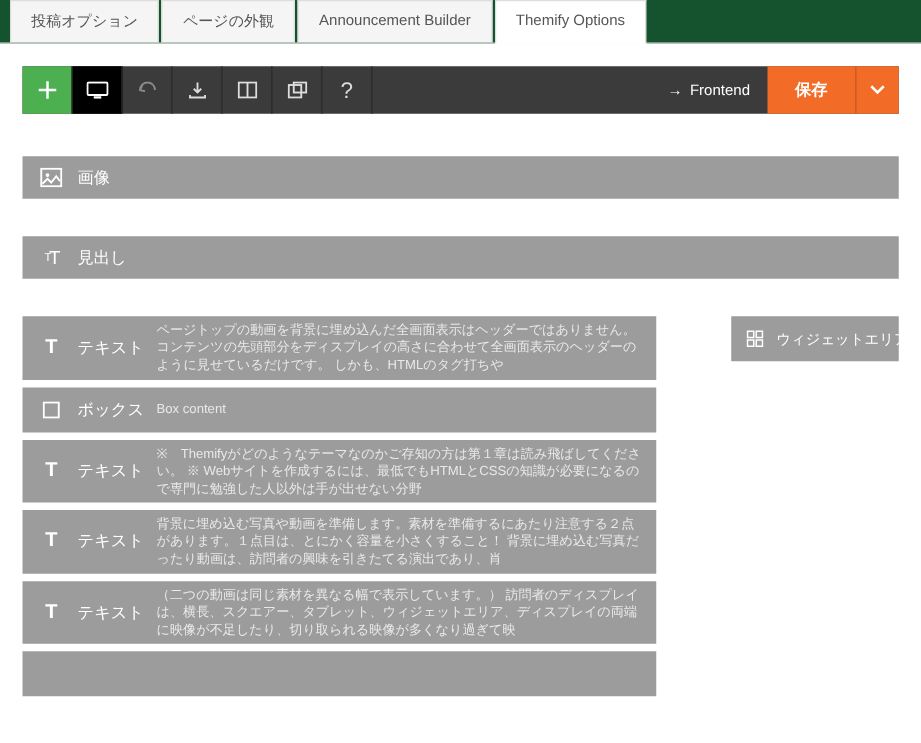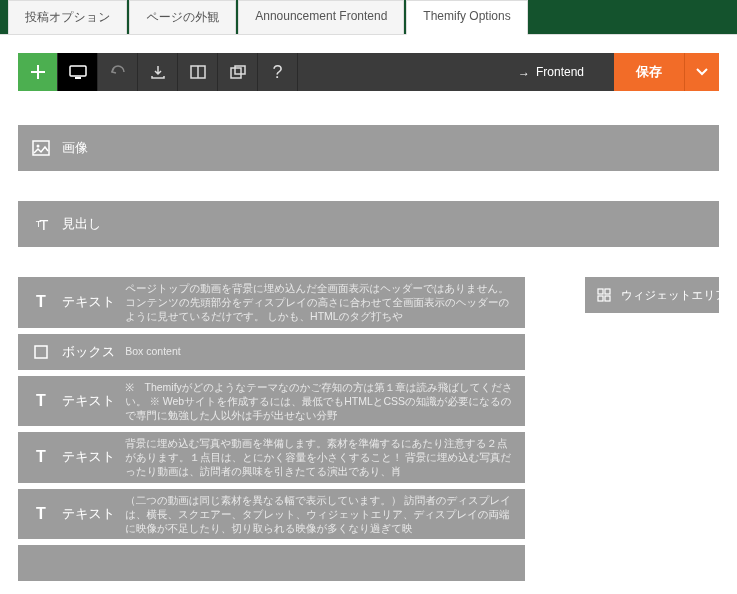--- a/index.html
+++ b/index.html
@@ -9,45 +9,45 @@
   .tab { padding: 8px 16px; border: 1px solid #ddd; border-bottom: none; background: #f5f5f5; margin-right: 2px; cursor: pointer; color: #555; font-size: 12px; }
   .tab.active { background: #fff; border-bottom: 1px solid #fff; margin-bottom: -1px; }
   
   .builder-wrap { padding: 18px; }
   .toolbar { display: flex; align-items: center; background: #3b3b3b; height: 38px; }
   .tb-btn { width: 40px; height: 38px; display: flex; align-items: center; justify-content: center; cursor: pointer; color: #ddd; border-right: 1px solid #2a2a2a; }
   .tb-add { background: #4caf50; color: #fff; }
   .tb-desktop { background: #000; }
   .tb-spacer { flex: 1; }
   .tb-frontend { color: #fff; padding: 0 14px; display: flex; align-items: center; gap: 6px; cursor: pointer; font-size: 12px; }
-  .tb-save { background: #f26c28; color: #fff; padding: 0 22px; height: 38px; display: flex; align-items: center; font-weight: bold; cursor: pointer; font-size: 13px; border-right: 1px solid #d85a1a; margin-left: 16px; }
+  .tb-save { background: #f26c28; color: #fff; padding: 0 22px; height: 38px; display: flex; align-items: center; font-weight: bold; cursor: pointer; font-size: 13px; border-right: 1px solid #d85a1a; }
   .tb-save-dd { background: #f26c28; color: #fff; width: 34px; height: 38px; display: flex; align-items: center; justify-content: center; cursor: pointer; }
 
   .canvas { margin-top: 34px; }
   .module { background: #9c9c9c; color: #fff; display: flex; align-items: center; padding: 0 12px; margin-bottom: 6px; cursor: pointer; }
-  .module.tall { height: 46px; }
+  .module.tall { height: 34px; }
   .module.med { min-height: 36px; padding-top: 4px; padding-bottom: 4px; }
   .module .mod-icon { width: 22px; display: flex; justify-content: center; align-items: center; margin-right: 10px; }
   .module .mod-label { font-size: 13px; white-space: nowrap; margin-right: 10px; }
   .module .mod-preview { font-size: 10.5px; line-height: 1.35; color: #e9e9e9; flex: 1; overflow: hidden; }
   
   .row-gap { height: 24px; }
   .two-col { display: flex; gap: 14px; align-items: flex-start; }
   .col-main { flex: 1; }
   .col-side { width: 180px; }
   
   svg { display: block; }
 </style>
 </head>
 <body>
 
 <div class="tabs">
   <div class="tab">投稿オプション</div>
   <div class="tab">ページの外観</div>
-  <div class="tab">Announcement Frontend</div>
+  <div class="tab">Announcement Builder</div>
   <div class="tab active">Themify Options</div>
 </div>
 
 <div class="builder-wrap">
 
   <div class="toolbar">
     <div class="tb-btn tb-add">
       <svg width="18" height="18" viewBox="0 0 18 18">
           <path d="M8 2h2v14H8z M2 8h14v2H2z" fill="#fff"></path>
         </svg>

